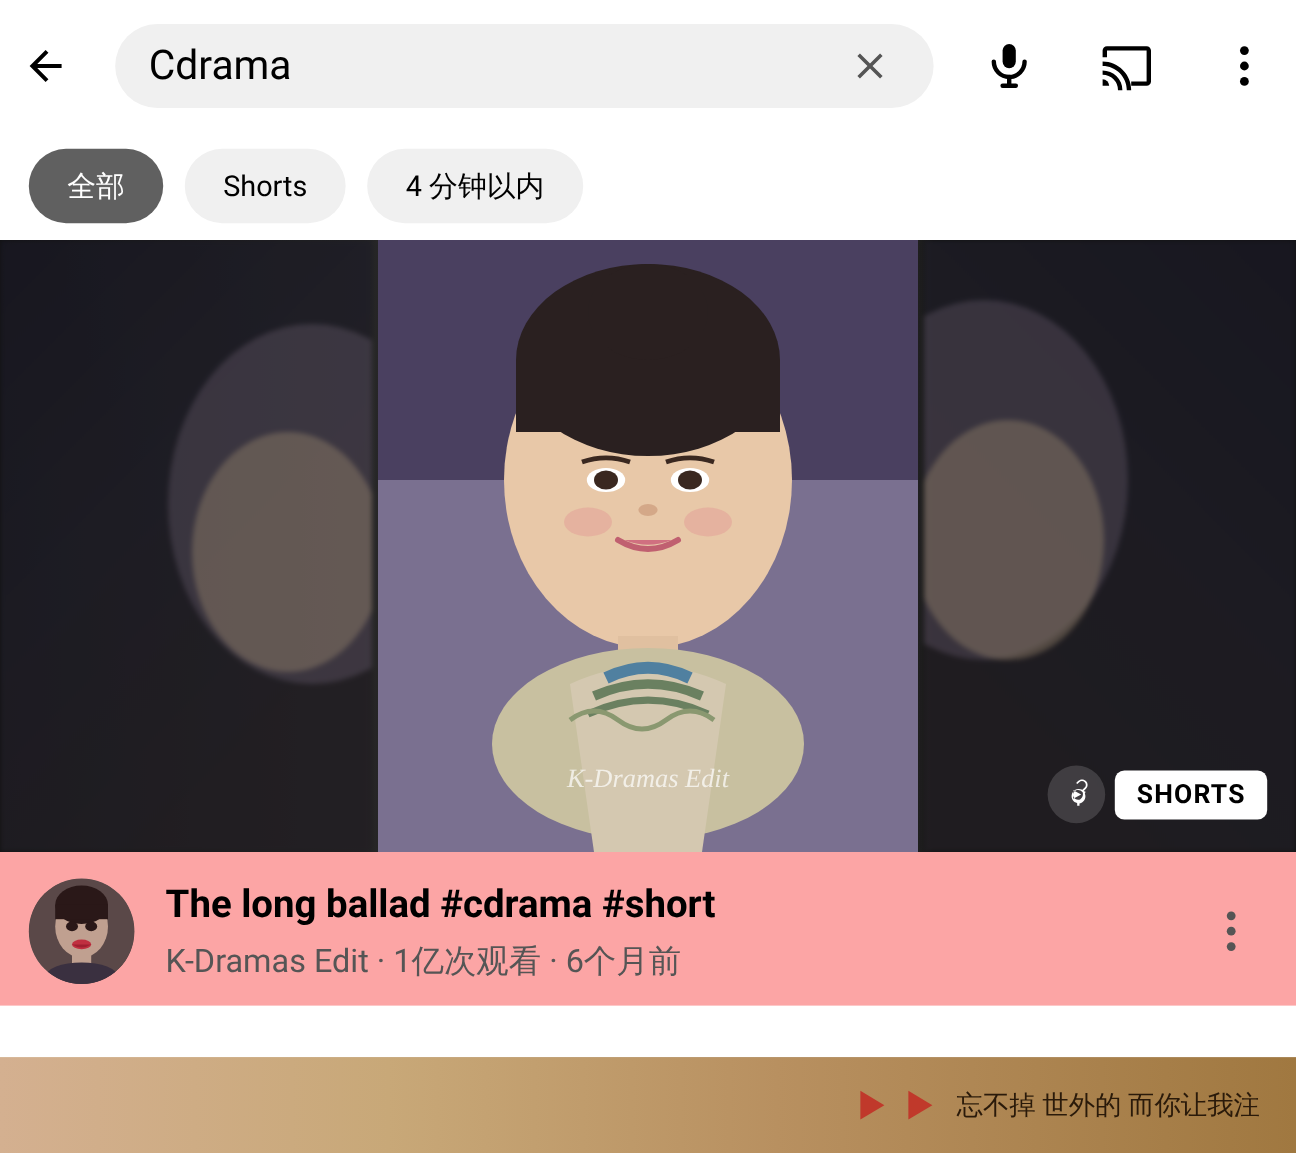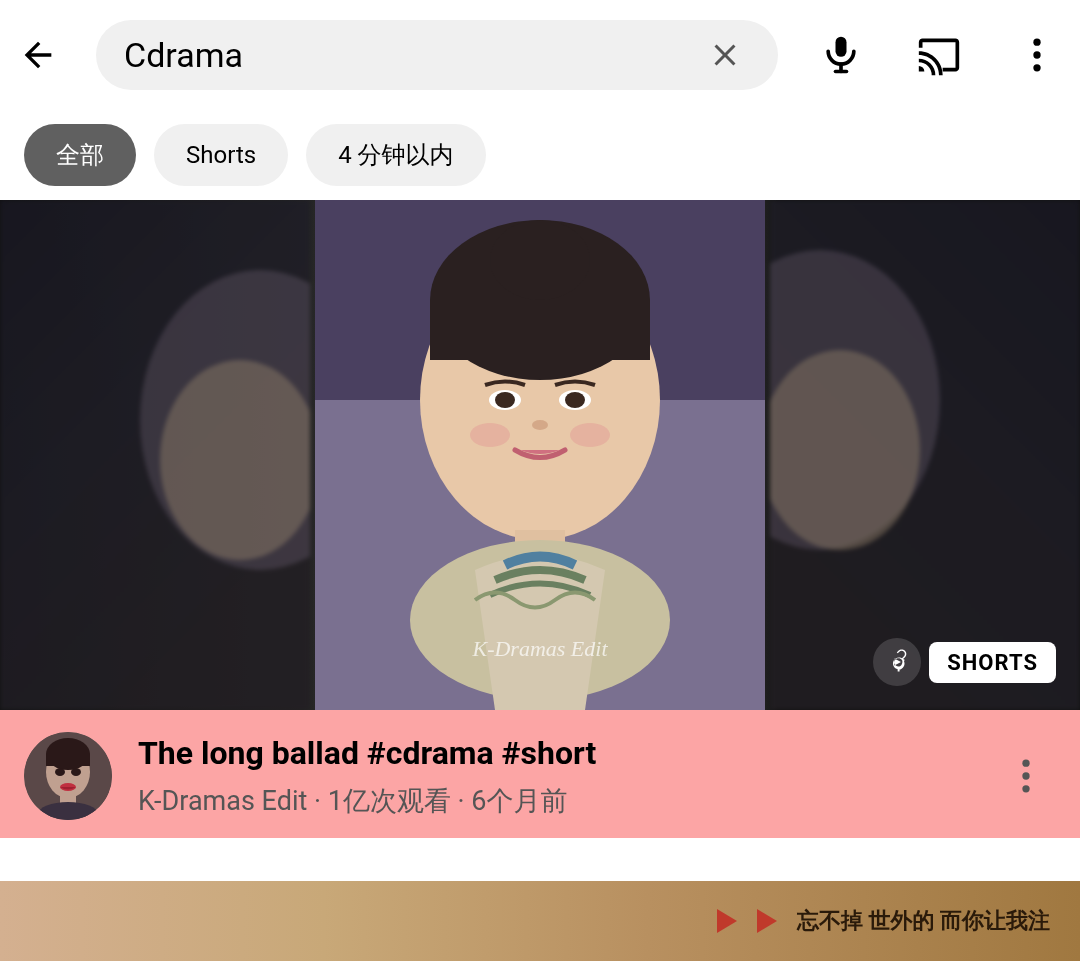--- a/index.html
+++ b/index.html
@@ -444,21 +444,21 @@
       <circle cx="12" cy="5" r="2" fill="#555"></circle>
       <circle cx="12" cy="12" r="2" fill="#555"></circle>
       <circle cx="12" cy="19" r="2" fill="#555"></circle>
     </svg>
   </div>
 </div>
 
 <div class="next-text-overlay">
   <div style="display:flex; align-items:center; width:100%; height:100%; background: linear-gradient(to right, #d4b090 0%, #c8a878 30%, #b89060 60%, #a07840 100%); position:relative;">
 
-    <div style="display:flex; align-items:center; gap:4px; position:absolute; right:30px;font-weight:bold;">
+    <div style="display:flex; align-items:center; gap:4px; position:absolute; right:30px;">
       <svg width="36" height="36" viewBox="0 0 36 36">
         <polygon points="8,6 28,18 8,30" fill="#c0392b"></polygon>
       </svg>
       <svg width="36" height="36" viewBox="0 0 36 36">
         <polygon points="8,6 28,18 8,30" fill="#c0392b"></polygon>
       </svg>
       <span style="font-size:22px; color:#2a1a0a; margin-left:8px;">忘不掉 世外的 而你让我注</span>
     </div>
   </div>
 </div>

